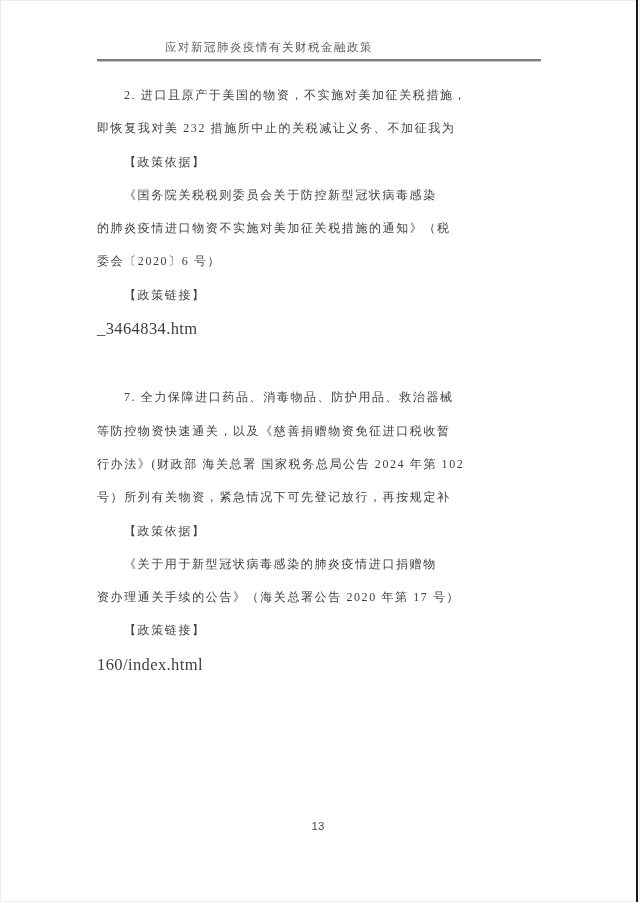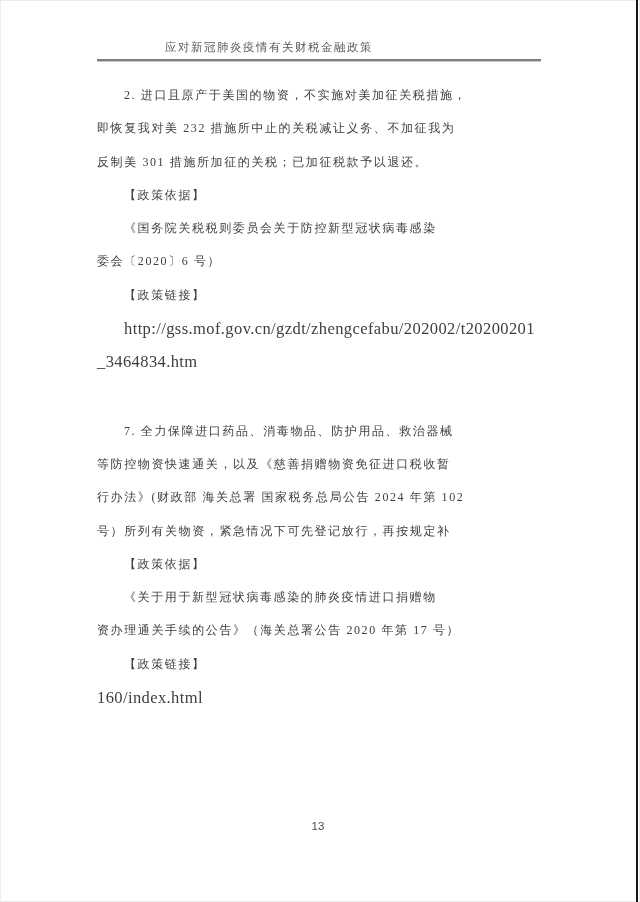--- a/index.html
+++ b/index.html
@@ -86,28 +86,27 @@
 <div class="page-surface"></div>
 
 <div class="running-header">应对新冠肺炎疫情有关财税金融政策</div>
 
 <div class="header-rule"></div>
 
 <div class="doc-body">
 
   <div class="ln ind">2. 进口且原产于美国的物资，不实施对美加征关税措施，</div>
   <div class="ln">即恢复我对美 232 措施所中止的关税减让义务、不加征我为</div>
-  <div class="ln">反制美 301 措施所加征的关税；已加征税款予以退还。</div>
 
   <div class="ln ind">【政策依据】</div>
   <div class="ln ind">《国务院关税税则委员会关于防控新型冠状病毒感染</div>
+  <div class="ln">的肺炎疫情进口物资不实施对美加征关税措施的通知》（税</div>
   <div class="ln">委会〔2020〕6 号）</div>
 
   <div class="ln ind">【政策链接】</div>
-  <div class="ln ind url">http://gss.mof.gov.cn/gzdt/zhengcefabu/202002/t20200201</div>
   <div class="ln url">_3464834.htm</div>
 
   <div class="gap"></div>
 
   <div class="ln ind">7. 全力保障进口药品、消毒物品、防护用品、救治器械</div>
   <div class="ln">等防控物资快速通关，以及《慈善捐赠物资免征进口税收暂</div>
   <div class="ln">行办法》(财政部 海关总署 国家税务总局公告 2024 年第 102</div>
   <div class="ln">号）所列有关物资，紧急情况下可先登记放行，再按规定补</div>
 
   <div class="ln ind">【政策依据】</div>

